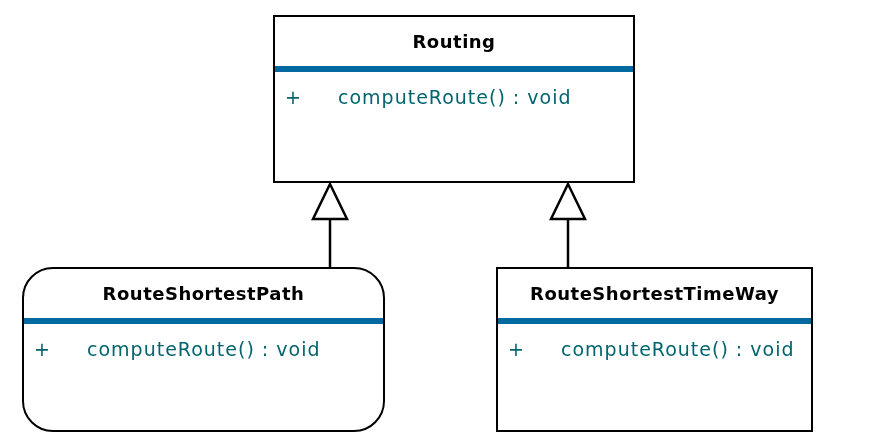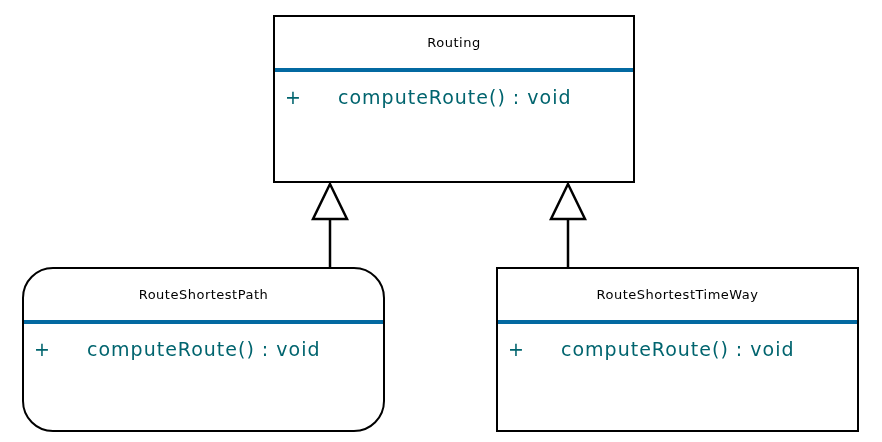--- a/index.html
+++ b/index.html
@@ -34,30 +34,30 @@
     stroke-linejoin: miter;
   }
   .class-box {
     position: absolute;
     box-sizing: border-box;
     border: 2px solid #000000;
     background: #ffffff;
   }
   #box-routing  { left: 273px; top: 15px;  width: 362px; height: 168px; }
   #box-path     { left: 22px;  top: 267px; width: 363px; height: 165px; border-radius: 31px; }
-  #box-timeway  { left: 496px; top: 267px; width: 363px; height: 165px; }
+  #box-timeway  { left: 496px; top: 267px; width: 317px; height: 165px; }
   .class-title {
     box-sizing: border-box;
     height: 55px;
-    border-bottom: 4px solid #0369a1;
+    border-bottom: 6px solid #0369a1;
     display: flex;
     align-items: center;
     justify-content: center;
-    font-weight: normal;
-    font-size: 13px;
+    font-weight: bold;
+    font-size: 18px;
     letter-spacing: 0.5px;
     color: #000000;
   }
   .class-methods {
     box-sizing: border-box;
     padding: 14px 8px 0 10px;
   }
   .method-row {
     display: flex;
     align-items: baseline;

